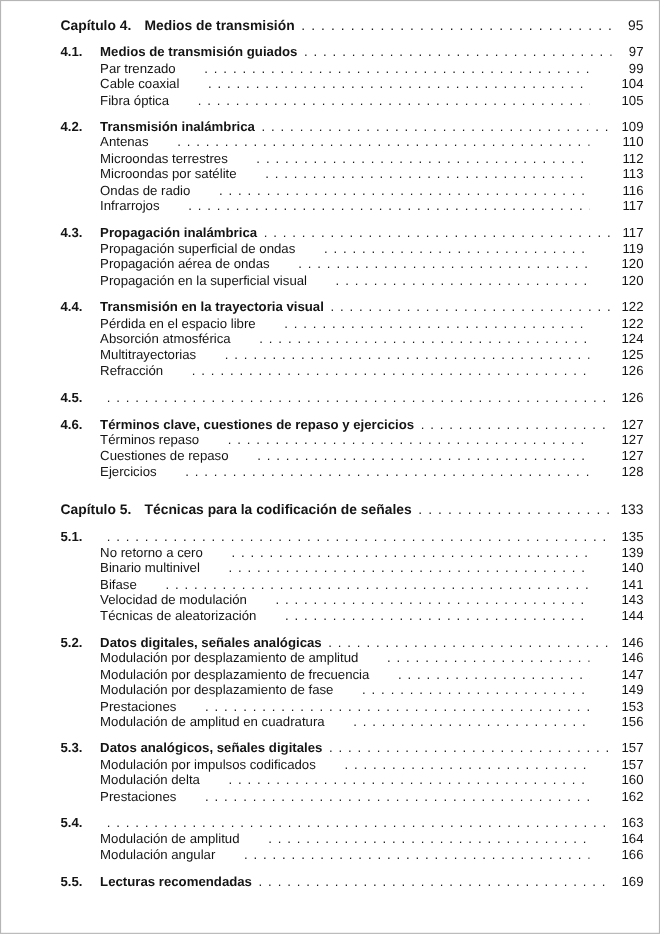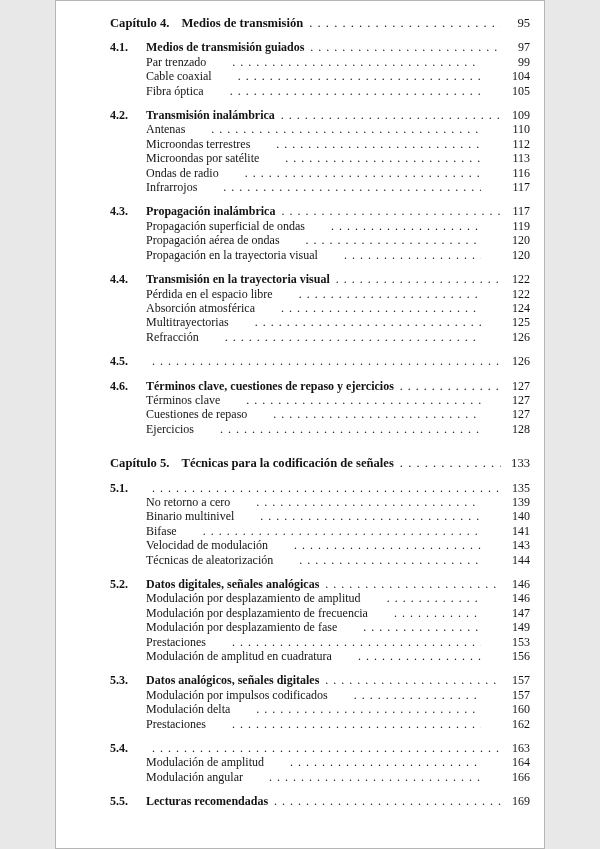--- a/index.html
+++ b/index.html
@@ -2,27 +2,27 @@
 <html><head>
 <meta charset="utf-8">
 <style>
   html, body {
     margin: 0;
     padding: 0;
     background: #e8e8e8;
   }
   .toc-page {
     position: relative;
-    width: 490px;
+    width: 600px;
     height: 849px;
     box-sizing: border-box;
     margin: 0 auto;
     background: #ffffff;
     border: 1px solid #b5b5b5;
-    font-family: Liberation Serif, serif;
+    font-family: Liberation Sans, sans-serif;
     font-size: 12px;
     color: #141414;
     padding: 15px 14px 8px 54px;
     overflow: hidden;
   }
   .row {
     display: flex;
     align-items: baseline;
     line-height: 14.4px;
     white-space: nowrap;
@@ -143,21 +143,21 @@
       <span class="title">Propagación superficial de ondas</span>
       <span class="dots">. . . . . . . . . . . . . . . . . . . . . . . . . . . . . . . . . . . . . . . . . . . . . . . . . . . . . . . . . . . . . . . . . . . . . . . . . . . . . . . . . . . . . . . . . . . . . . . . . . . . . . . . . . . . . . . . . . . . . . . . . . . . . . . . . . . . . . . . . . . . </span>
       <span class="pagenum">119</span>
     </div>
     <div class="row sub">
       <span class="title">Propagación aérea de ondas</span>
       <span class="dots">. . . . . . . . . . . . . . . . . . . . . . . . . . . . . . . . . . . . . . . . . . . . . . . . . . . . . . . . . . . . . . . . . . . . . . . . . . . . . . . . . . . . . . . . . . . . . . . . . . . . . . . . . . . . . . . . . . . . . . . . . . . . . . . . . . . . . . . . . . . . </span>
       <span class="pagenum">120</span>
     </div>
     <div class="row sub">
-      <span class="title">Propagación en la trayectoria visual</span>
+      <span class="title">Propagación en la superficial visual</span>
       <span class="dots">. . . . . . . . . . . . . . . . . . . . . . . . . . . . . . . . . . . . . . . . . . . . . . . . . . . . . . . . . . . . . . . . . . . . . . . . . . . . . . . . . . . . . . . . . . . . . . . . . . . . . . . . . . . . . . . . . . . . . . . . . . . . . . . . . . . . . . . . . . . . </span>
       <span class="pagenum">120</span>
     </div>
     <div class="row section">
       <span class="label">4.4.</span>
       <span class="title">Transmisión en la trayectoria visual</span>
       <span class="dots">. . . . . . . . . . . . . . . . . . . . . . . . . . . . . . . . . . . . . . . . . . . . . . . . . . . . . . . . . . . . . . . . . . . . . . . . . . . . . . . . . . . . . . . . . . . . . . . . . . . . . . . . . . . . . . . . . . . . . . . . . . . . . . . . . . . . . . . . . . . . </span>
       <span class="pagenum">122</span>
     </div>
     <div class="row sub">
@@ -185,21 +185,21 @@
       <span class="dots">. . . . . . . . . . . . . . . . . . . . . . . . . . . . . . . . . . . . . . . . . . . . . . . . . . . . . . . . . . . . . . . . . . . . . . . . . . . . . . . . . . . . . . . . . . . . . . . . . . . . . . . . . . . . . . . . . . . . . . . . . . . . . . . . . . . . . . . . . . . . </span>
       <span class="pagenum">126</span>
     </div>
     <div class="row section">
       <span class="label">4.6.</span>
       <span class="title">Términos clave, cuestiones de repaso y ejercicios</span>
       <span class="dots">. . . . . . . . . . . . . . . . . . . . . . . . . . . . . . . . . . . . . . . . . . . . . . . . . . . . . . . . . . . . . . . . . . . . . . . . . . . . . . . . . . . . . . . . . . . . . . . . . . . . . . . . . . . . . . . . . . . . . . . . . . . . . . . . . . . . . . . . . . . . </span>
       <span class="pagenum">127</span>
     </div>
     <div class="row sub">
-      <span class="title">Términos clave</span>
+      <span class="title">Términos repaso</span>
       <span class="dots">. . . . . . . . . . . . . . . . . . . . . . . . . . . . . . . . . . . . . . . . . . . . . . . . . . . . . . . . . . . . . . . . . . . . . . . . . . . . . . . . . . . . . . . . . . . . . . . . . . . . . . . . . . . . . . . . . . . . . . . . . . . . . . . . . . . . . . . . . . . . </span>
       <span class="pagenum">127</span>
     </div>
     <div class="row sub">
       <span class="title">Cuestiones de repaso</span>
       <span class="dots">. . . . . . . . . . . . . . . . . . . . . . . . . . . . . . . . . . . . . . . . . . . . . . . . . . . . . . . . . . . . . . . . . . . . . . . . . . . . . . . . . . . . . . . . . . . . . . . . . . . . . . . . . . . . . . . . . . . . . . . . . . . . . . . . . . . . . . . . . . . . </span>
       <span class="pagenum">127</span>
     </div>
     <div class="row sub">
       <span class="title">Ejercicios</span>

